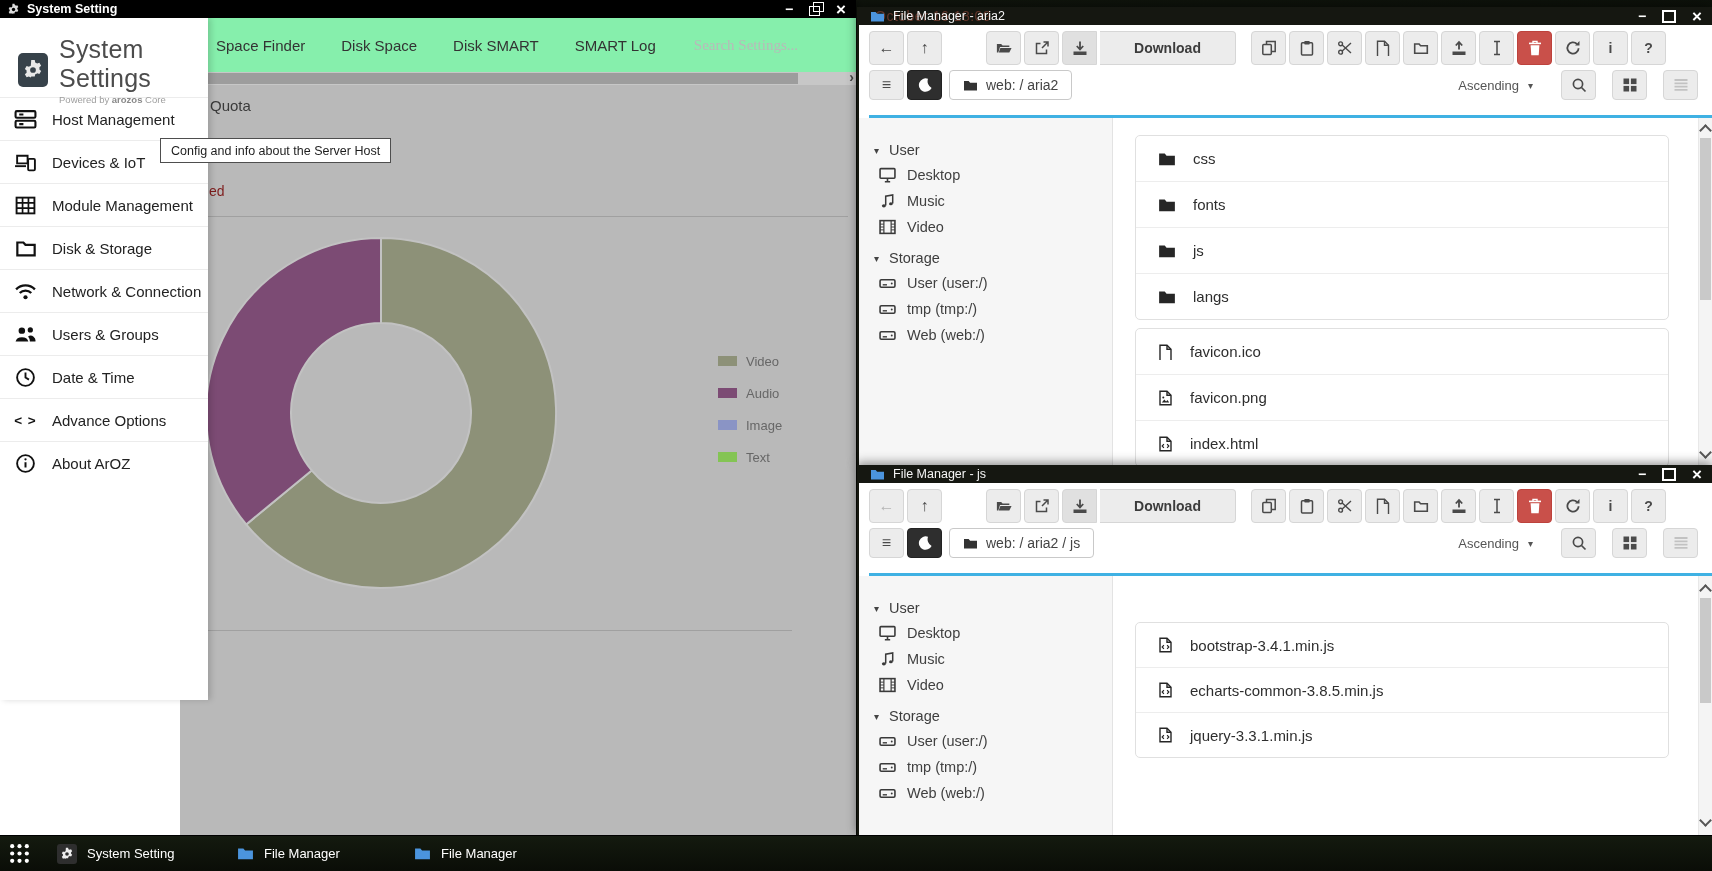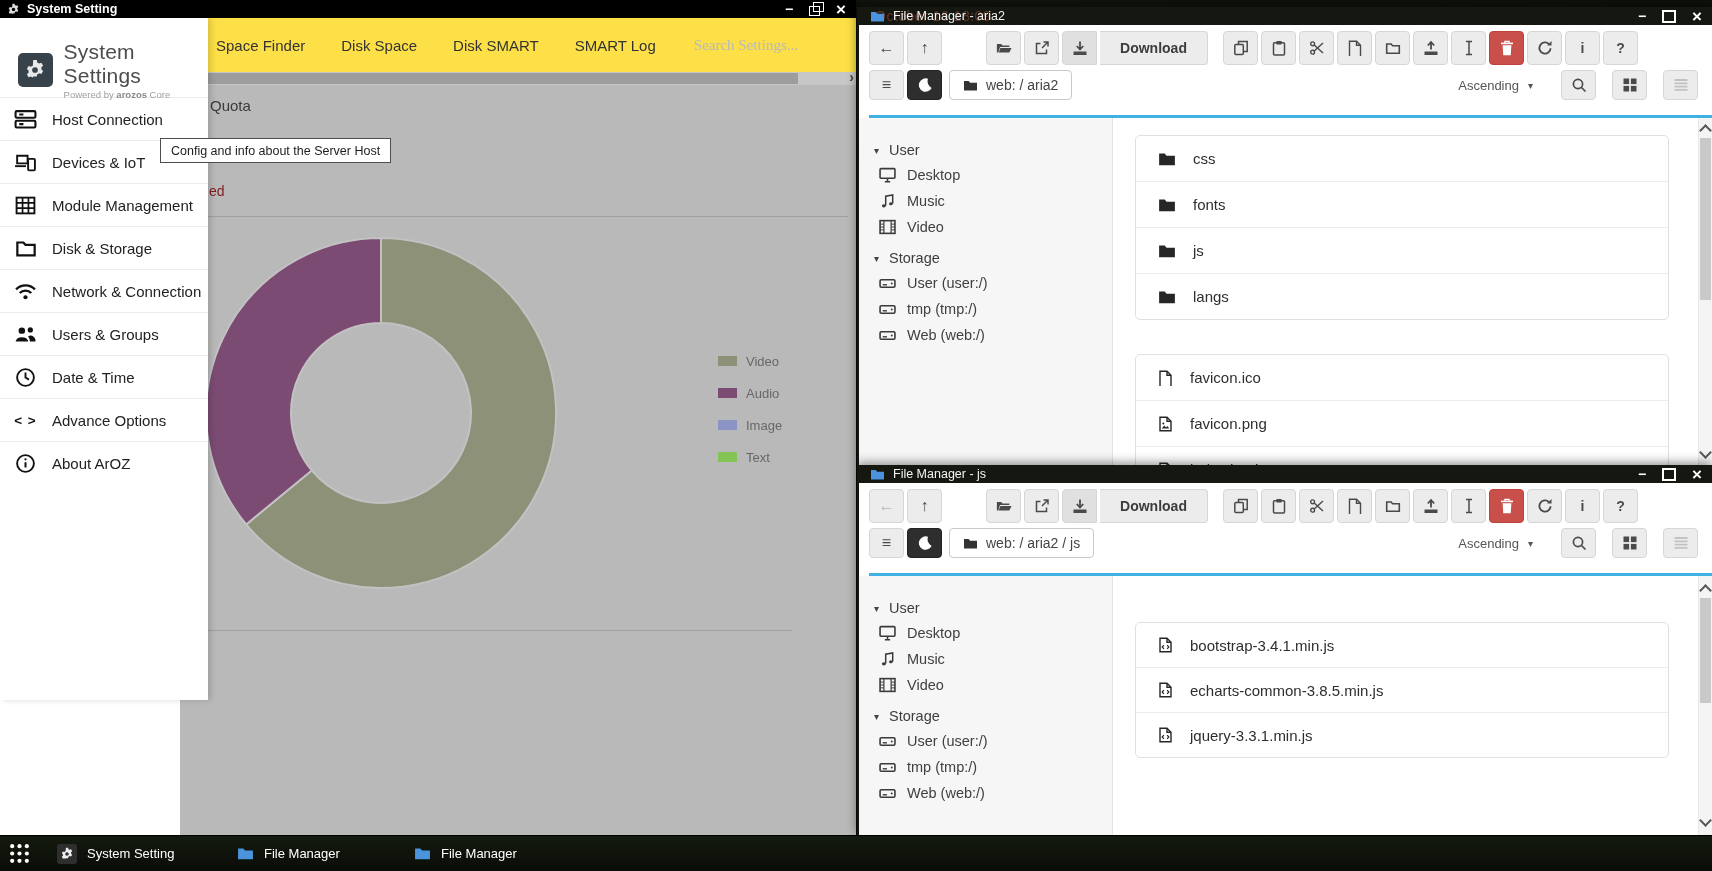--- a/index.html
+++ b/index.html
@@ -14,41 +14,41 @@
   .wbtn{color:#fff;font-size:14px;font-weight:bold;line-height:1;cursor:default;display:flex;align-items:center}
   .wbtn.closex{font-size:17px}
   .maxbox{width:10px;height:9px;border:2px solid #fff}
   .restore{position:relative;width:9px;height:8px;border:1.4px solid #fff;margin-top:4px}
   .restore::before{content:"";position:absolute;left:2.5px;top:-5px;width:9px;height:8px;border:1.4px solid #fff}
 
   
   .win-sys{position:absolute;left:0;top:0;width:856px;height:836px;background:#b9b9b9;z-index:10;box-shadow:2px 0 8px rgba(0,0,0,.5)}
   .sys-title{position:absolute;left:0;top:0;right:0;height:18px;background:#000;display:flex;align-items:center;gap:7px;padding-left:7px;box-sizing:border-box}
   .sys-title .t{color:#fff;font-size:12.5px;font-weight:bold}
-  .sys-tabs{position:absolute;left:208px;top:18px;right:0;height:54px;background:#fde047;display:flex;align-items:center;gap:36px;padding-left:8px;box-sizing:border-box}
+  .sys-tabs{position:absolute;left:208px;top:18px;right:0;height:54px;background:#86efac;display:flex;align-items:center;gap:36px;padding-left:8px;box-sizing:border-box}
   .tab{font-size:15px;color:#333;white-space:nowrap}
   .tab-search{border:0;outline:0;background:transparent;font-size:15px;color:#777;width:118px;font-family:Liberation Serif, serif}
   .tab-search::placeholder{color:#b9b9b9}
   .hscroll{position:absolute;left:186px;top:72px;right:0;height:13px;background:#c7c7c7}
   .hthumb{position:absolute;left:2px;top:1px;width:610px;height:11px;background:#9d9d9d}
   .harrow{position:absolute;right:2px;top:-3px;color:#444;font-size:14px;font-weight:bold}
   .sys-heading{position:absolute;left:210px;top:97px;font-size:15px;color:#3a3a3a}
   .sys-frag{position:absolute;left:209px;top:183px;font-size:14px;color:#7f1d1d}
   .hr1{position:absolute;left:208px;right:8px;top:216px;height:1px;background:#a0a0a0}
   .hr2{position:absolute;left:208px;width:584px;top:630px;height:1px;background:#a0a0a0}
   .donut{position:absolute;left:201px;top:233px}
   .legend{position:absolute;left:718px;top:356px}
   .lrow{display:flex;align-items:center;gap:9px;height:10px;margin-bottom:22px}
   .lrow span{font-size:13px;color:#676767}
   
   .sys-panel{position:absolute;left:0;top:18px;width:208px;height:682px;background:#fff;z-index:20;box-shadow:3px 0 6px rgba(0,0,0,.15)}
   .sys-strip{position:absolute;left:0;top:700px;width:180px;height:136px;background:#fff;z-index:5}
   .brand{display:flex;align-items:center;gap:11px;padding:24px 0 0 18px;height:55px;box-sizing:content-box}
   .brandbox{width:37px;height:34px;background:#37424a;border-radius:5px;display:flex;align-items:center;justify-content:center;color:#e8e8e8;--hole:#37424a}
-  .brand .bt{font-size:21px;color:#4c4c4c;letter-spacing:.2px}
+  .brand .bt{font-size:25px;color:#4c4c4c;letter-spacing:.2px}
   .brand .bp{font-size:9.5px;color:#9e9e9e;margin-top:1px}
   .brand .bp b{color:#8a8a8a}
   .smenu{margin-top:0}
   .sitem{height:43px;display:flex;align-items:center;gap:15px;padding-left:14px;border-top:1px solid #ececec;box-sizing:border-box;color:#161616}
   .sitem span.lbl{font-size:15px;color:#222}
   .sicon{width:23px;height:22px;display:flex;align-items:center;justify-content:center;color:#111}
   .sicon.code{font-weight:bold;font-size:13.5px;letter-spacing:1px;white-space:nowrap}
   .tooltip{position:absolute;left:160px;top:138px;height:23px;background:#fff;border:1px solid #4e4e4e;display:flex;align-items:center;padding:0 10px;font-size:12.5px;color:#1d1d1d;z-index:30;white-space:nowrap}
 
   
@@ -64,38 +64,38 @@
   .tbtn svg{width:16px;height:16px}
   .tbtn.t2{height:30px}
   .tbtn.moon{background:#2e2e2e;border-color:#222;color:#fff}
   .tbtn.red{background:#c9504a;border-color:#bd423c;color:#fff}
   .tbtn.dis{color:#b5b5b5}
   .tbtn.dim{color:#c2c2c2}
   .tbtn.bold{font-weight:bold;font-size:14px}
   .gapL{margin-left:41px}
   .gapS{margin-left:12px}
   .dlico{border-radius:4px 0 0 4px;background:#e0e0e0}
-  .dlbtn{width:108px;border-radius:0 4px 4px 0;border-left:0;font-size:14px;font-weight:bold;color:#3c3c3c}
+  .dlbtn{width:136px;border-radius:0 4px 4px 0;border-left:0;font-size:14px;font-weight:bold;color:#3c3c3c}
   .crumb{height:30px;border:1px solid #c9c9c9;border-radius:4px;background:#fff;display:flex;align-items:center;gap:8px;padding:0 13px;margin-left:4px;font-size:14px;color:#444;box-sizing:border-box}
   .crumb svg{color:#333}
   .sorter{position:absolute;right:14px;top:0;display:flex;align-items:center;gap:16px}
   .sortlbl{display:flex;align-items:center;gap:9px;margin-right:12px;font-size:13px;color:#555}
   .sortlbl .caret{font-size:10px;color:#555}
   .blueline{height:3px;background:#3fb1e3;margin-top:15px}
   .fm-body{position:absolute;left:0;right:0;top:111px;bottom:0;display:flex;overflow:hidden}
   .fm-tree{width:254px;flex:none;background:#f6f6f6;border-right:1px solid #e3e3e3;padding-top:20px;box-sizing:border-box}
   .tsec{height:24px;display:flex;align-items:center;gap:10px;padding-left:15px;font-size:14.5px;color:#3d3d3d}
   .tsec .caret{font-size:10px;color:#444}
   .tsec.mt{margin-top:6px}
   .titem{height:26px;display:flex;align-items:center;gap:11px;padding-left:20px;font-size:14.5px;color:#404040}
   .ticon{width:17px;height:16px;color:#3a3a3a}
   .fm-files{flex:1;padding:17px 43px 0 22px;box-sizing:border-box;overflow:hidden}
   .fm2 .fm-files{padding-top:46px}
   .card{border:1px solid #e0e0e0;border-radius:5px;background:#fff}
-  .card + .card{margin-top:34px}
+  .card + .card{margin-top:8px}
   .frow{height:45px;display:flex;align-items:center;gap:17px;padding-left:22px;border-bottom:1px solid #ededed;font-size:15px;color:#2e2e2e}
   .fm2 .frow{height:44px}
   .card .frow:last-child{border-bottom:0}
   .ficon{width:18px;height:16px;color:#262626;flex:none}
   .vscroll{position:absolute;right:0;top:0;bottom:0;width:13px;background:#f4f4f4;border-left:1px solid #e8e8e8}
   .vthumb{position:absolute;left:1px;right:1px;background:#c9c9c9}
   .chev{position:absolute;left:2px;width:7px;height:7px;border-left:2px solid #555;border-top:2px solid #555}
   .chev.up{transform:rotate(45deg)}
   .chev.down{transform:rotate(225deg)}
 
@@ -346,21 +346,21 @@
           <div class="bp"><span>Powered by </span><b>arozos</b><span> Core</span></div>
         </div>
       </div>
       <div class="smenu">
         <div class="sitem">
           <span class="sicon">
               <svg width="23" height="21">
                 <use href="#i-server"></use>
               </svg>
             </span>
-          <span class="lbl">Host Connection</span>
+          <span class="lbl">Host Management</span>
         </div>
         <div class="sitem">
           <span class="sicon">
               <svg width="23" height="19">
                 <use href="#i-devices"></use>
               </svg>
             </span>
           <span class="lbl">Devices &amp; IoT</span>
         </div>
         <div class="sitem">

